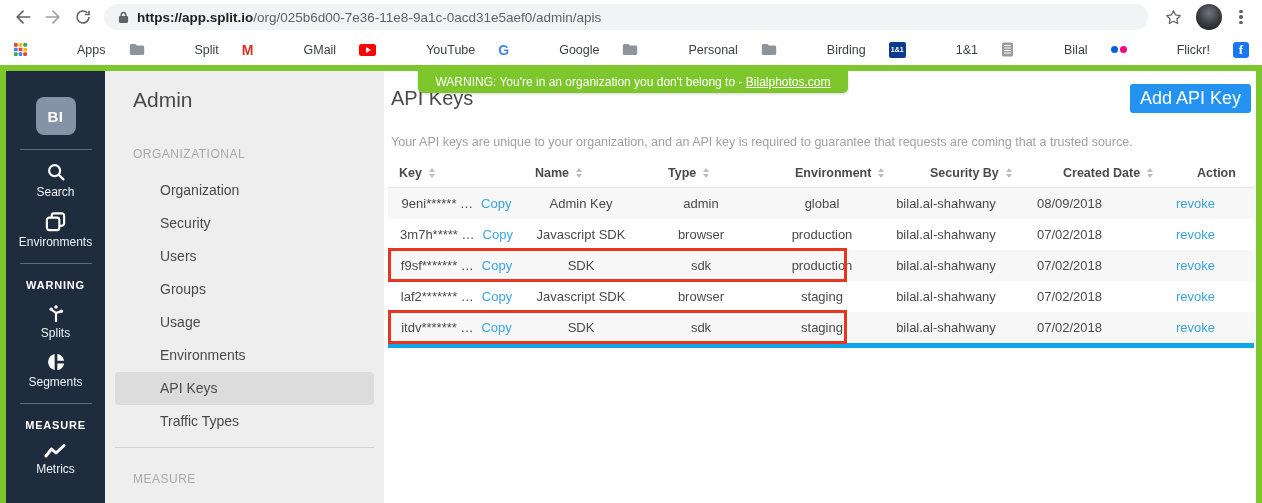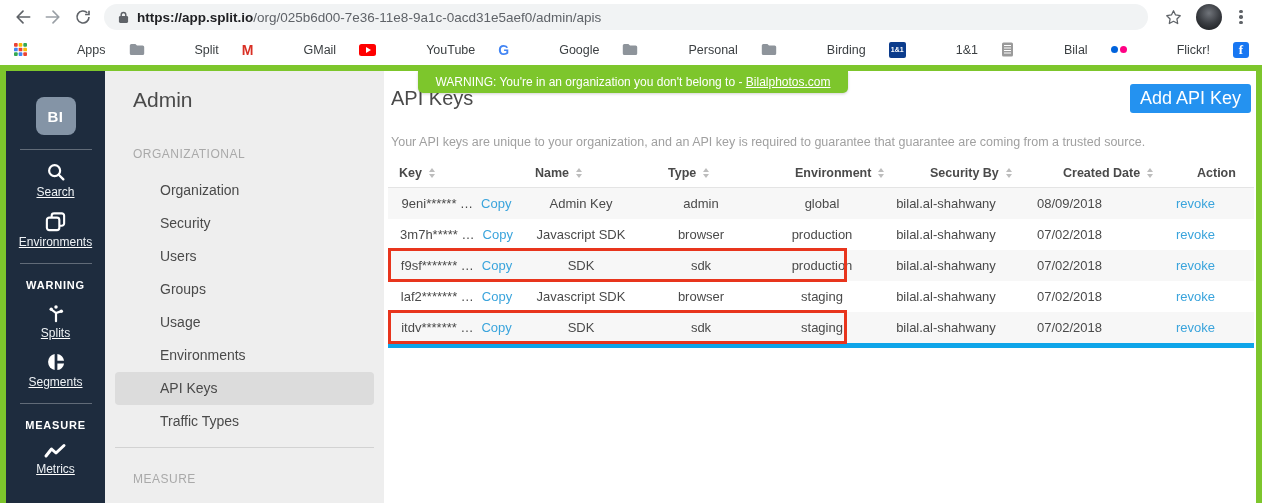--- a/index.html
+++ b/index.html
@@ -51,21 +51,21 @@
   .page { height:438px; display:flex; border:6px solid #7dc62c; border-bottom:none;
           position:relative; background:#fff; }
 
   
   .sidebar { width:99px; flex:none; background:#1e2c3e; color:#fff; overflow:hidden;
              display:flex; flex-direction:column; align-items:center; }
   .sb-avatar { width:40px; height:38px; margin-top:26px; background:#8494a6; border-radius:8px;
                display:flex; align-items:center; justify-content:center; font-size:15px;
                font-weight:bold; letter-spacing:0.5px; cursor:pointer; }
   .sb-div { width:72px; height:1px; background:rgba(255,255,255,0.3); margin-top:14px; flex:none; }
-  .sb-item { margin-top:11px; text-align:center; cursor:pointer;text-decoration:underline; }
+  .sb-item { margin-top:11px; text-align:center; cursor:pointer; }
   .sb-item svg { display:block; margin:0 auto 2px; }
   .sb-label { font-size:12px; color:#eef2f5; white-space:nowrap; }
   .sb-head { font-size:11px; font-weight:bold; letter-spacing:0.8px; margin-top:15px; color:#fff; }
 
   
   .admin-nav { width:279px; flex:none; background:#eeeeee; overflow:hidden; }
   .admin-title { margin:17px 0 0 28px; font-size:21px; font-weight:400; color:#4a4a4a; }
   .sec-head { margin:35px 0 13px 28px; font-size:12px; color:#a9a9a9; letter-spacing:0.5px; }
   .sec-head.measure { margin:24px 0 8px 28px; }
   .nav-item { margin:0 10px; padding:8px 0 8px 45px; border-radius:4px; font-size:14px;
@@ -346,21 +346,21 @@
     <div class="sec-head measure">MEASURE</div>
     <div class="nav-item peek">Event Types</div>
   </nav>
 
   <main class="main">
     <div class="warning-banner"><span>WARNING: You're in an organization you don't belong to - </span><a>Bilalphotos.com</a></div>
 
     <h1 class="page-title">API Keys</h1>
     <button class="add-btn">Add API Key</button>
 
-    <p class="desc">Your API keys are unique to your organization, and an API key is required to guarantee that guarantee are coming from a trusted source.</p>
+    <p class="desc">Your API keys are unique to your organization, and an API key is required to guarantee that requests are coming that a trusted source.</p>
 
     <div class="tbl">
       <div class="thead">
         <div class="th">
             <span>Key</span>
             <span class="sort">
               <i class="up"></i>
               <i class="dn"></i>
             </span>
           </div>

